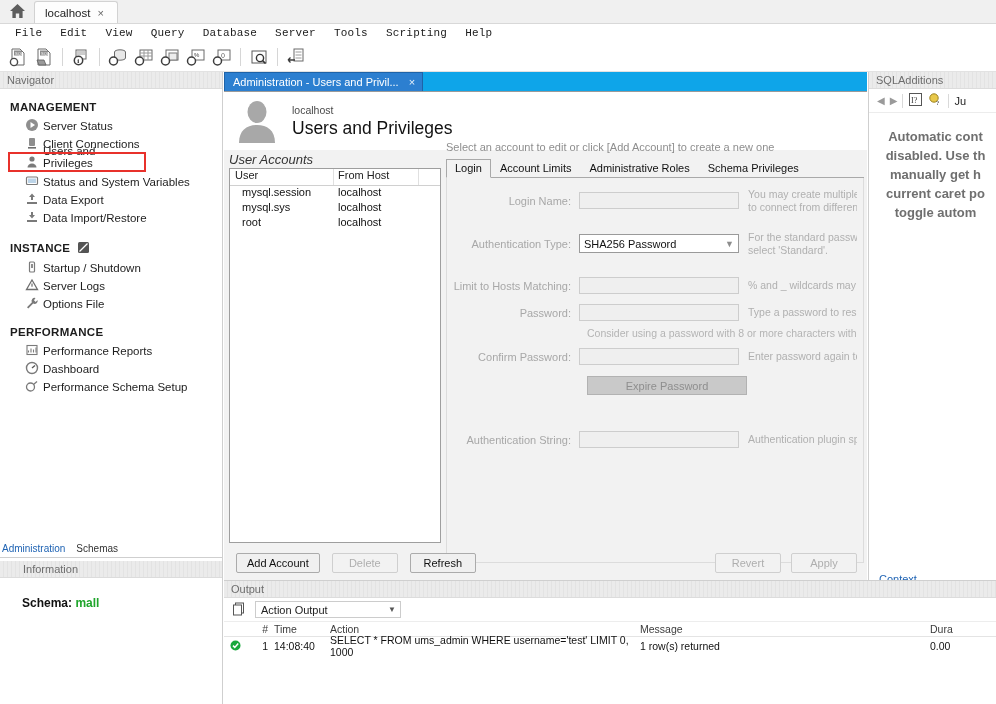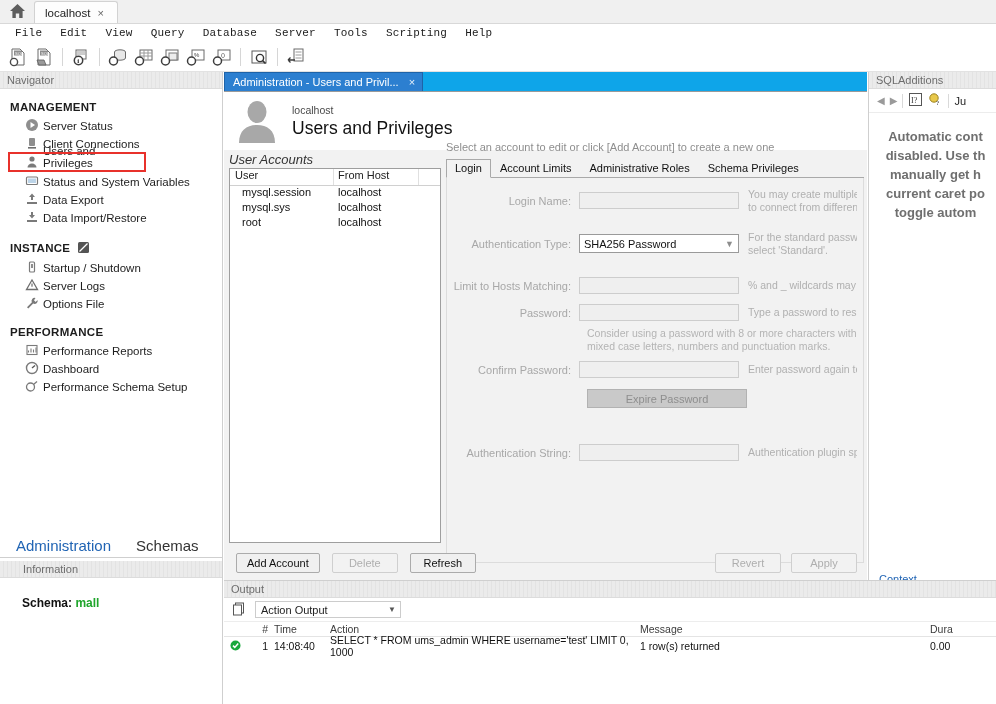--- a/index.html
+++ b/index.html
@@ -82,21 +82,21 @@
   }
   .nav-ico { width: 15px; height: 15px; flex: none; display:flex; align-items:center; justify-content:center; }
   .nav-spacer { height: 10px; }
 
   .sidebar-tabs {
     position: absolute; bottom: 146px; left: 0; width: 222px; height: 20px;
     display: flex; align-items: flex-end; gap: 0; border-bottom: 1px solid #cfcfcf;
     background: #fff;
   }
   .sb-tab {
-    font-size: 15px; padding: 2px 9px 3px 16px; color: #333; cursor: pointer;
+    font-size: 10px; padding: 2px 9px 3px 2px; color: #333; cursor: pointer;
   }
   .sb-tab.active { color: #2064b4; }
   .info-cap {
     position: absolute; bottom: 126px; left: 0; width: 222px; height: 17px; padding-left: 23px;
   }
   .info-body {
     position: absolute; bottom: 0; left: 0; width: 222px; height: 126px;
     background: #fff; padding: 18px 0 0 22px;
   }
   .schema-line { font-size: 12px; font-weight: bold; color: #111; }
@@ -628,21 +628,20 @@
         <div style="height:6px"></div>
 
         <div class="frow">
           <div class="flab">Password:</div>
           <input class="finput" type="password" disabled="" value="" style="">
           <div class="fhelp">Type a password to reset it.</div>
         </div>
 
         <div class="fnote">
           <div>Consider using a password with 8 or more characters with</div>
-          <div>mixed case letters, numbers and punctuation marks.</div>
         </div>
 
         <div class="frow">
           <div class="flab">Confirm Password:</div>
           <input class="finput" type="password" disabled="" value="" style="">
           <div class="fhelp">Enter password again to cor</div>
         </div>
 
         <div style="height:7px"></div>
 

